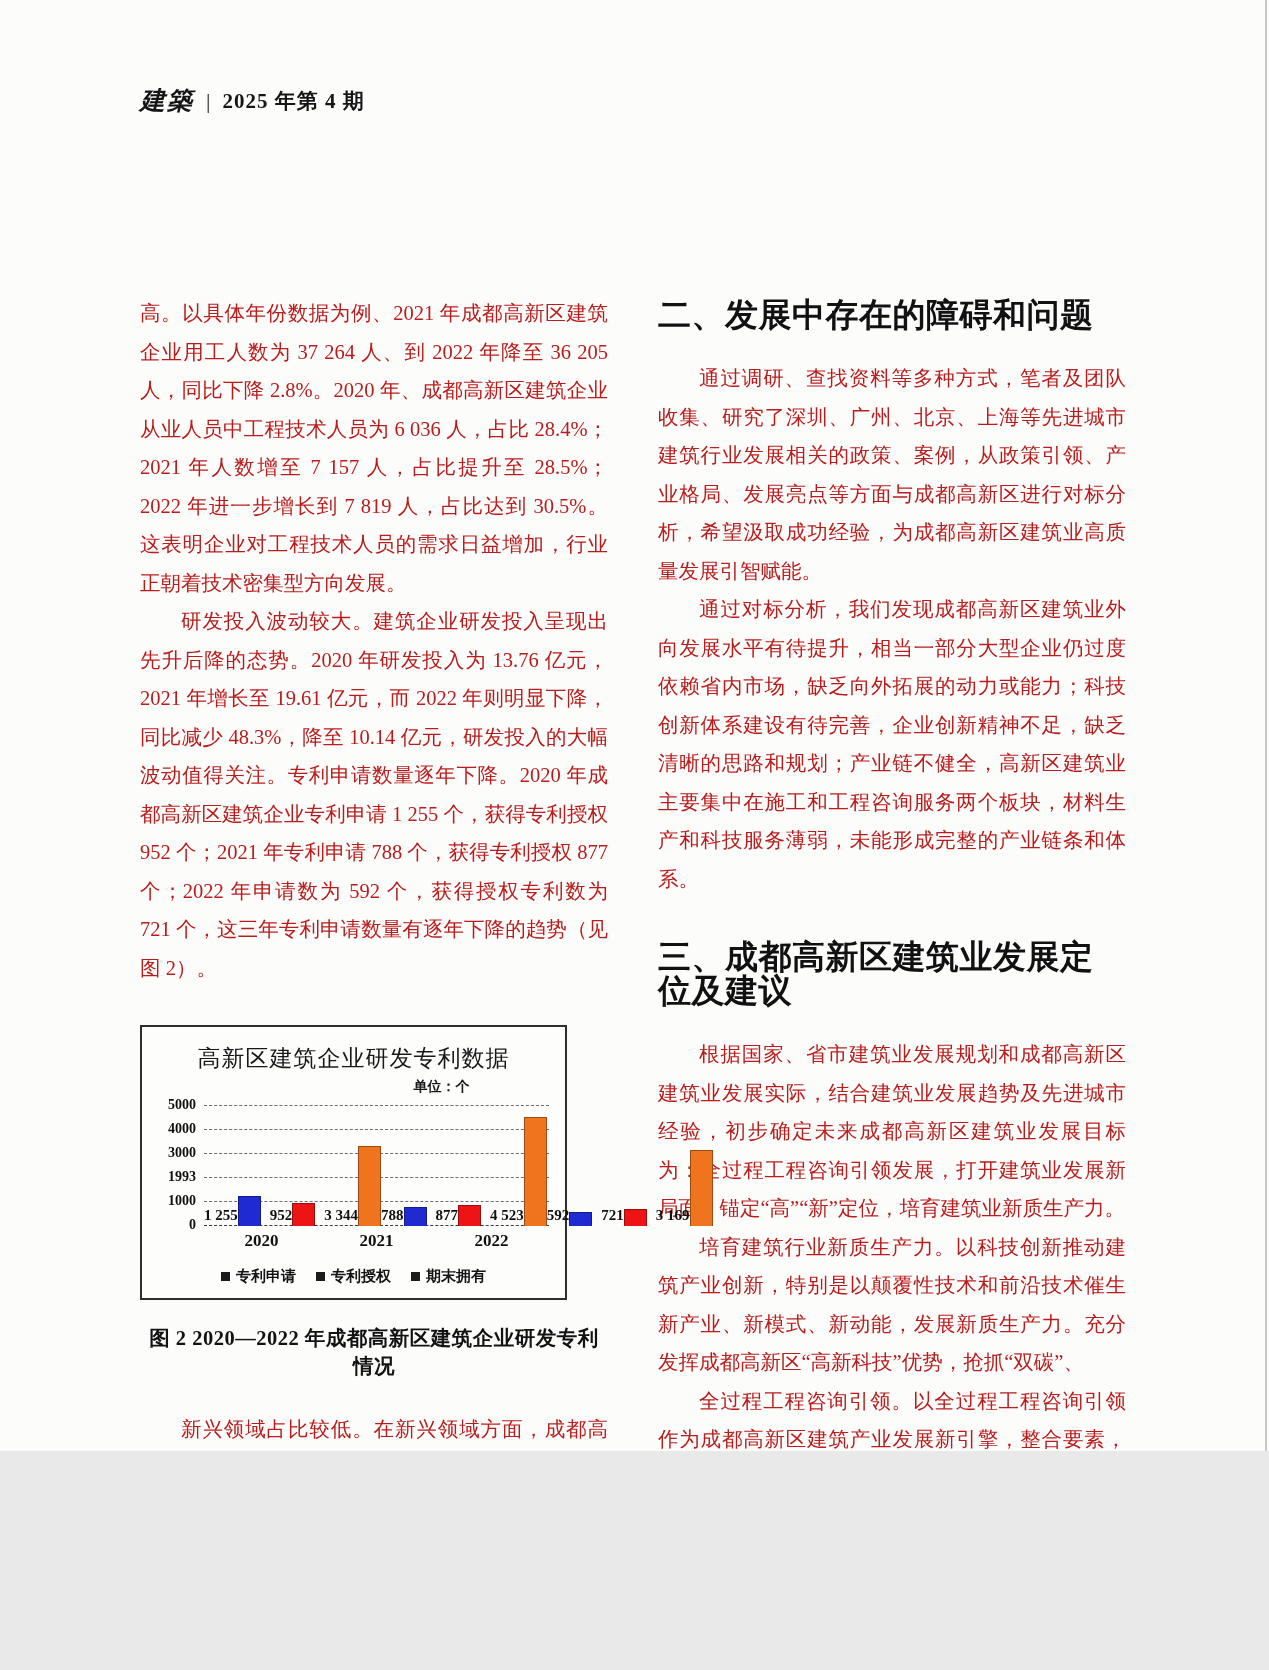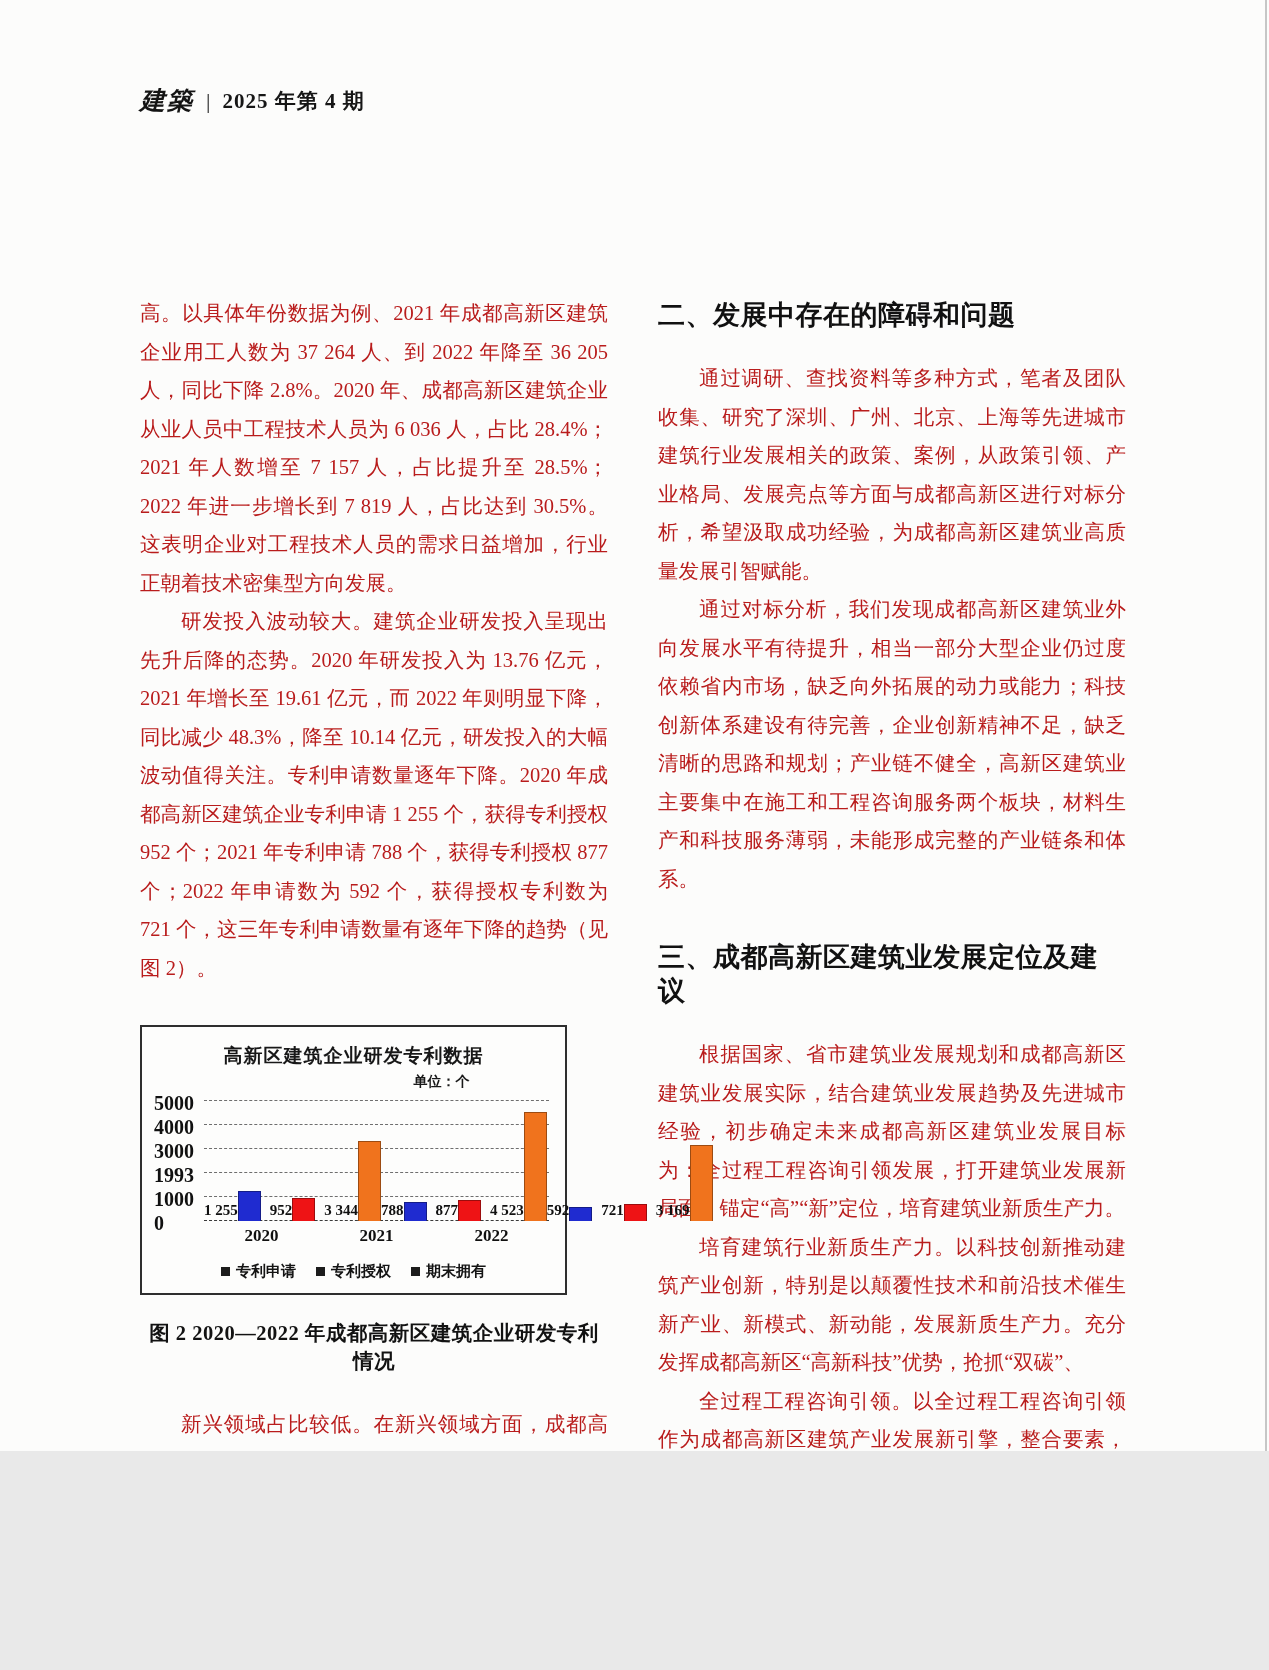--- a/index.html
+++ b/index.html
@@ -22,37 +22,37 @@
   .cols{position:absolute;left:140px;top:294px;width:986px;display:flex;gap:50px;}
   .col{width:468px;}
   p.body{
     margin:0;font-size:20.5px;line-height:38.5px;text-align:justify;
     color:#b91c1c;
   }
   p.indent{text-indent:2em;}
   
   .sec-heading{
     font-family:"Liberation Sans","DejaVu Sans",sans-serif;
-    font-weight:bold;font-size:27px;line-height:34px;color:#111;
+    font-weight:bold;font-size:33px;line-height:34px;color:#111;
     margin:4px 16px 27px 0;letter-spacing:0.5px;
   }
   .sec-heading.second{margin-top:42px;}
   
   .figure-box{
     margin-top:38px;width:427px;box-sizing:border-box;
     border:2px solid #2e2e2e;background:#fdfdfc;
     padding:16px 10px 12px 10px;
   }
-  .chart-title{font-size:19px;font-weight:bold;text-align:center;color:#181818;letter-spacing:1px;}
+  .chart-title{font-size:23px;font-weight:normal;text-align:center;color:#181818;letter-spacing:1px;}
   .chart-unit{font-size:14px;font-weight:bold;text-align:center;transform:translateX(88px);margin-top:4px;color:#181818;}
   .plot-wrap{position:relative;margin-top:10px;padding-left:52px;padding-right:6px;}
   .plot{position:relative;height:120px;}
   .gridline{position:absolute;left:0;right:0;border-top:1px dashed #6e6e6e;height:0;}
   .gridline.zero{border-top:1px dashed #3a3a3a;}
-  .ylab{position:absolute;left:-50px;width:42px;text-align:left;font-size:20px;font-weight:bold;color:#101010;transform:translateY(-9px);}
+  .ylab{position:absolute;left:-50px;width:42px;text-align:right;font-size:14px;font-weight:bold;color:#101010;transform:translateY(-9px);}
   .groups{position:absolute;left:0;right:0;top:0;bottom:0;display:flex;justify-content:space-around;align-items:flex-end;}
   .group{display:flex;align-items:flex-end;gap:9px;}
   .barwrap{display:flex;flex-direction:row;align-items:flex-end;}
   .barlabel{font-size:15px;font-weight:bold;color:#101010;line-height:17px;margin-bottom:2px;white-space:nowrap;}
   .bar{width:23px;}
   .xrow{display:flex;justify-content:space-around;margin-top:5px;}
   .xlab{font-size:17px;font-weight:bold;color:#101010;width:48px;text-align:center;}
   .legend{display:flex;justify-content:center;gap:20px;margin-top:16px;align-items:center;}
   .legend-item{display:flex;align-items:center;gap:6px;font-size:15px;font-weight:bold;color:#141414;}
   .legend-swatch{width:9px;height:9px;background:#1c1c1c;display:inline-block;}

